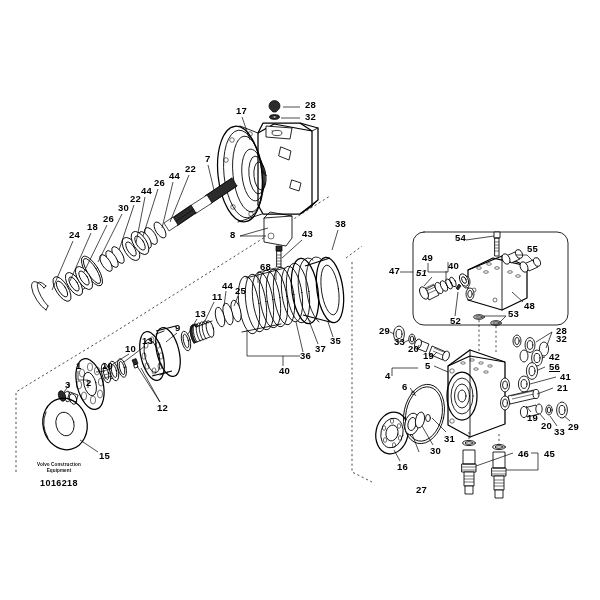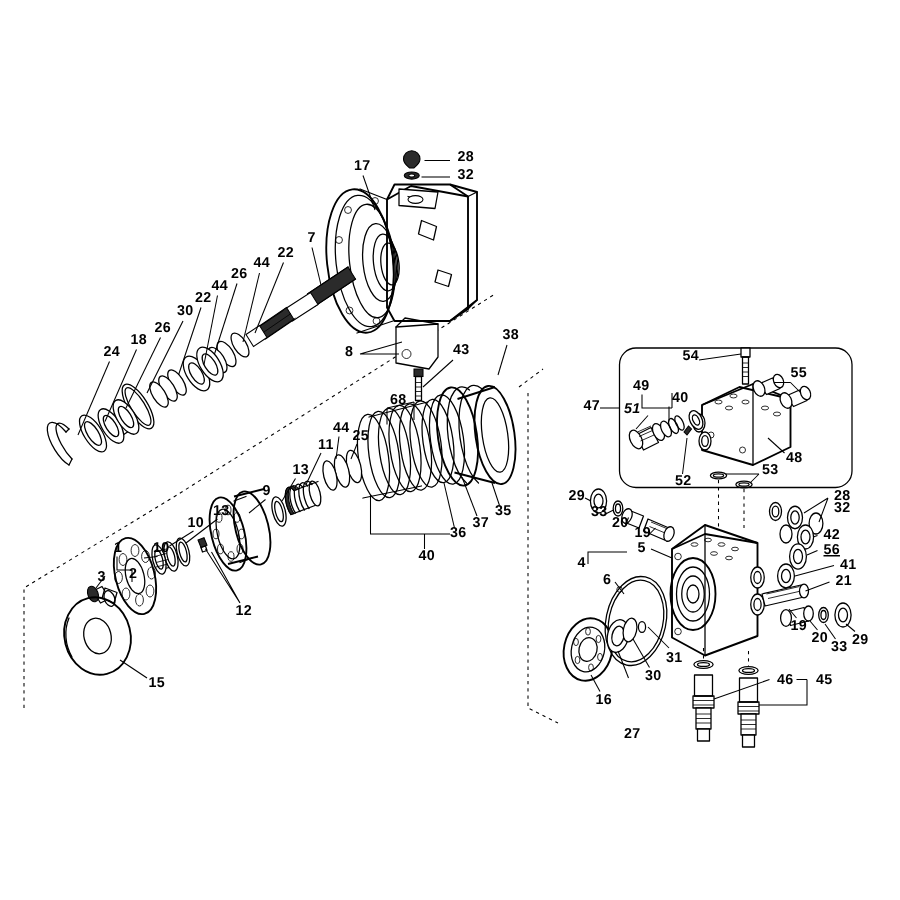--- a/index.html
+++ b/index.html
@@ -564,14 +564,19 @@
   <span class="cap" style="left:554px;top:427px;">33</span>
   <span class="cap" style="left:568px;top:422px;">29</span>
   <span class="cap" style="left:444px;top:434px;">31</span>
   <span class="cap" style="left:430px;top:446px;">30</span>
   <span class="cap" style="left:416px;top:453px;margin-top:32px;">27</span>
   <span class="cap" style="left:397px;top:462px;">16</span>
   <span class="cap" style="left:518px;top:449px;">46</span>
   <span class="cap" style="left:544px;top:449px;">45</span>
 </div>
 
-
+<div id="brand">
+  <div class="b1">Volvo Construction</div>
+  <div class="b1">Equipment</div>
+  <div class="b2">1016218</div>
 </div>
 
+</div>
+
 </body></html>

